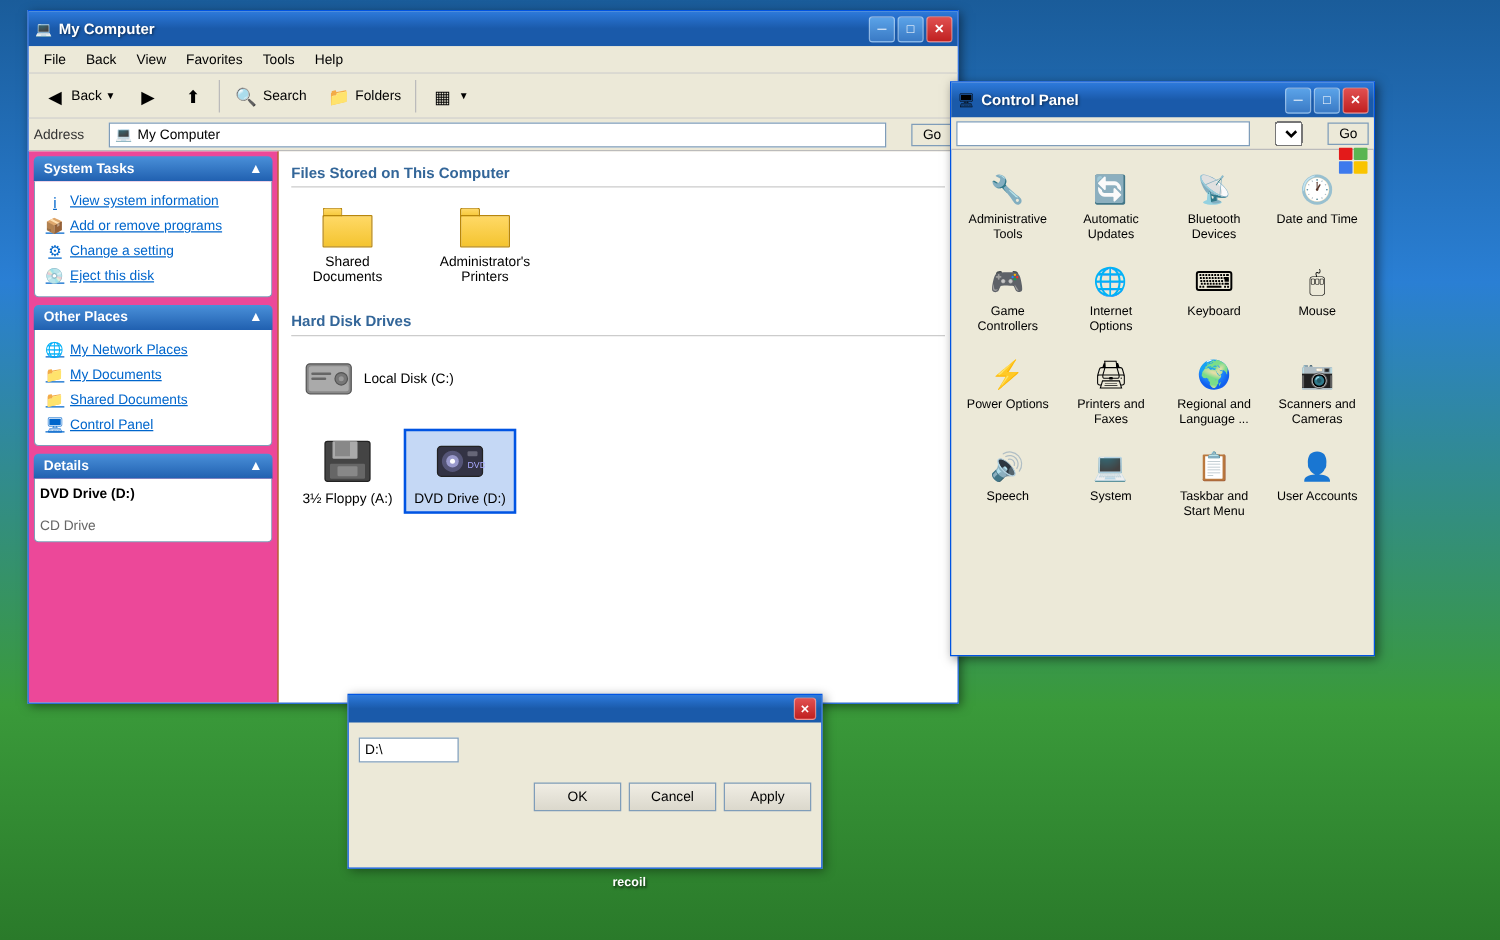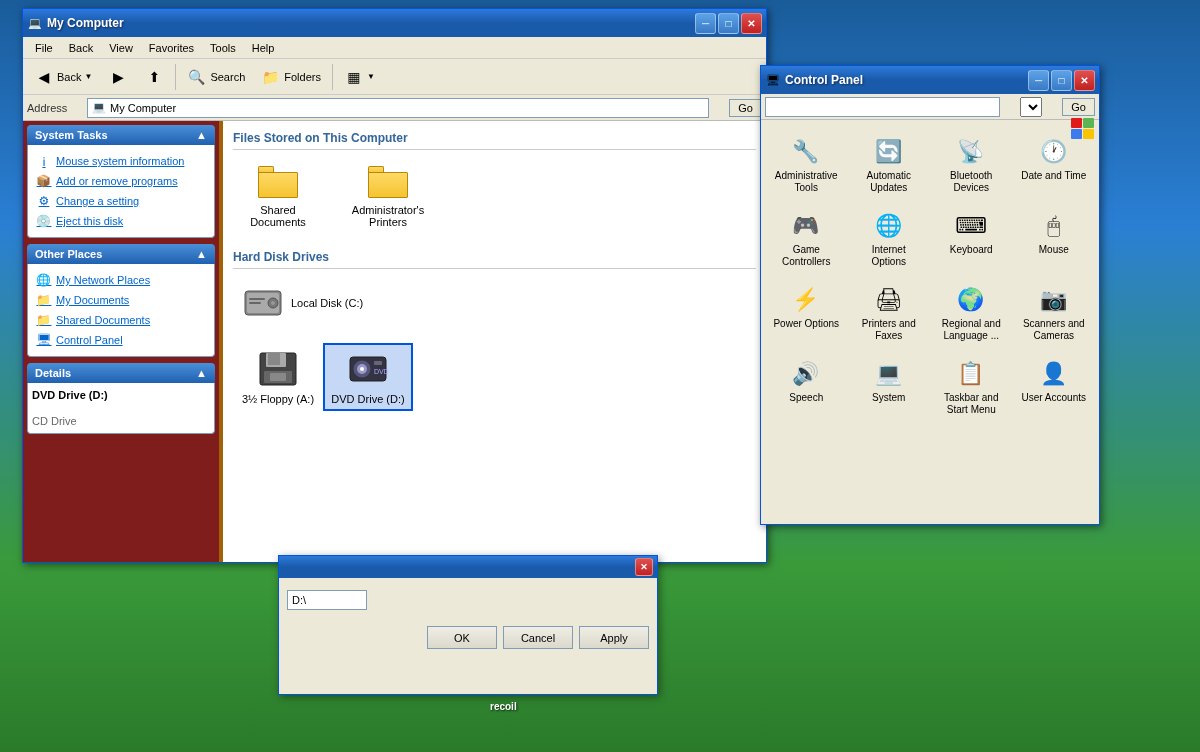--- a/index.html
+++ b/index.html
@@ -174,22 +174,22 @@
     .main-content {
       display: flex;
       height: calc(100% - 112px);
       overflow: hidden;
     }
 
     
     .left-panel {
       width: 200px;
       min-width: 200px;
-      background: #7f1d1d;
-      border-right: 4px solid #a16207;
+      background: #ec4899;
+      border-right: 1px solid #a16207;
       overflow-y: auto;
       padding: 4px;
     }
 
     .panel-section {
       margin-bottom: 6px;
     }
 
     .panel-section-header {
       background: linear-gradient(180deg, #4a90d9 0%, #2060b0 100%);
@@ -532,21 +532,21 @@
       <div class="left-panel">
 
         <div class="panel-section">
           <div class="panel-section-header">
             <span>System Tasks</span>
             <span>▲</span>
           </div>
           <div class="panel-section-body">
             <div class="panel-item">
               <div class="panel-icon">ℹ</div>
-              <span>Mouse system information</span>
+              <span>View system information</span>
             </div>
             <div class="panel-item">
               <div class="panel-icon">📦</div>
               <span>Add or remove programs</span>
             </div>
             <div class="panel-item">
               <div class="panel-icon">⚙</div>
               <span>Change a setting</span>
             </div>
             <div class="panel-item">

